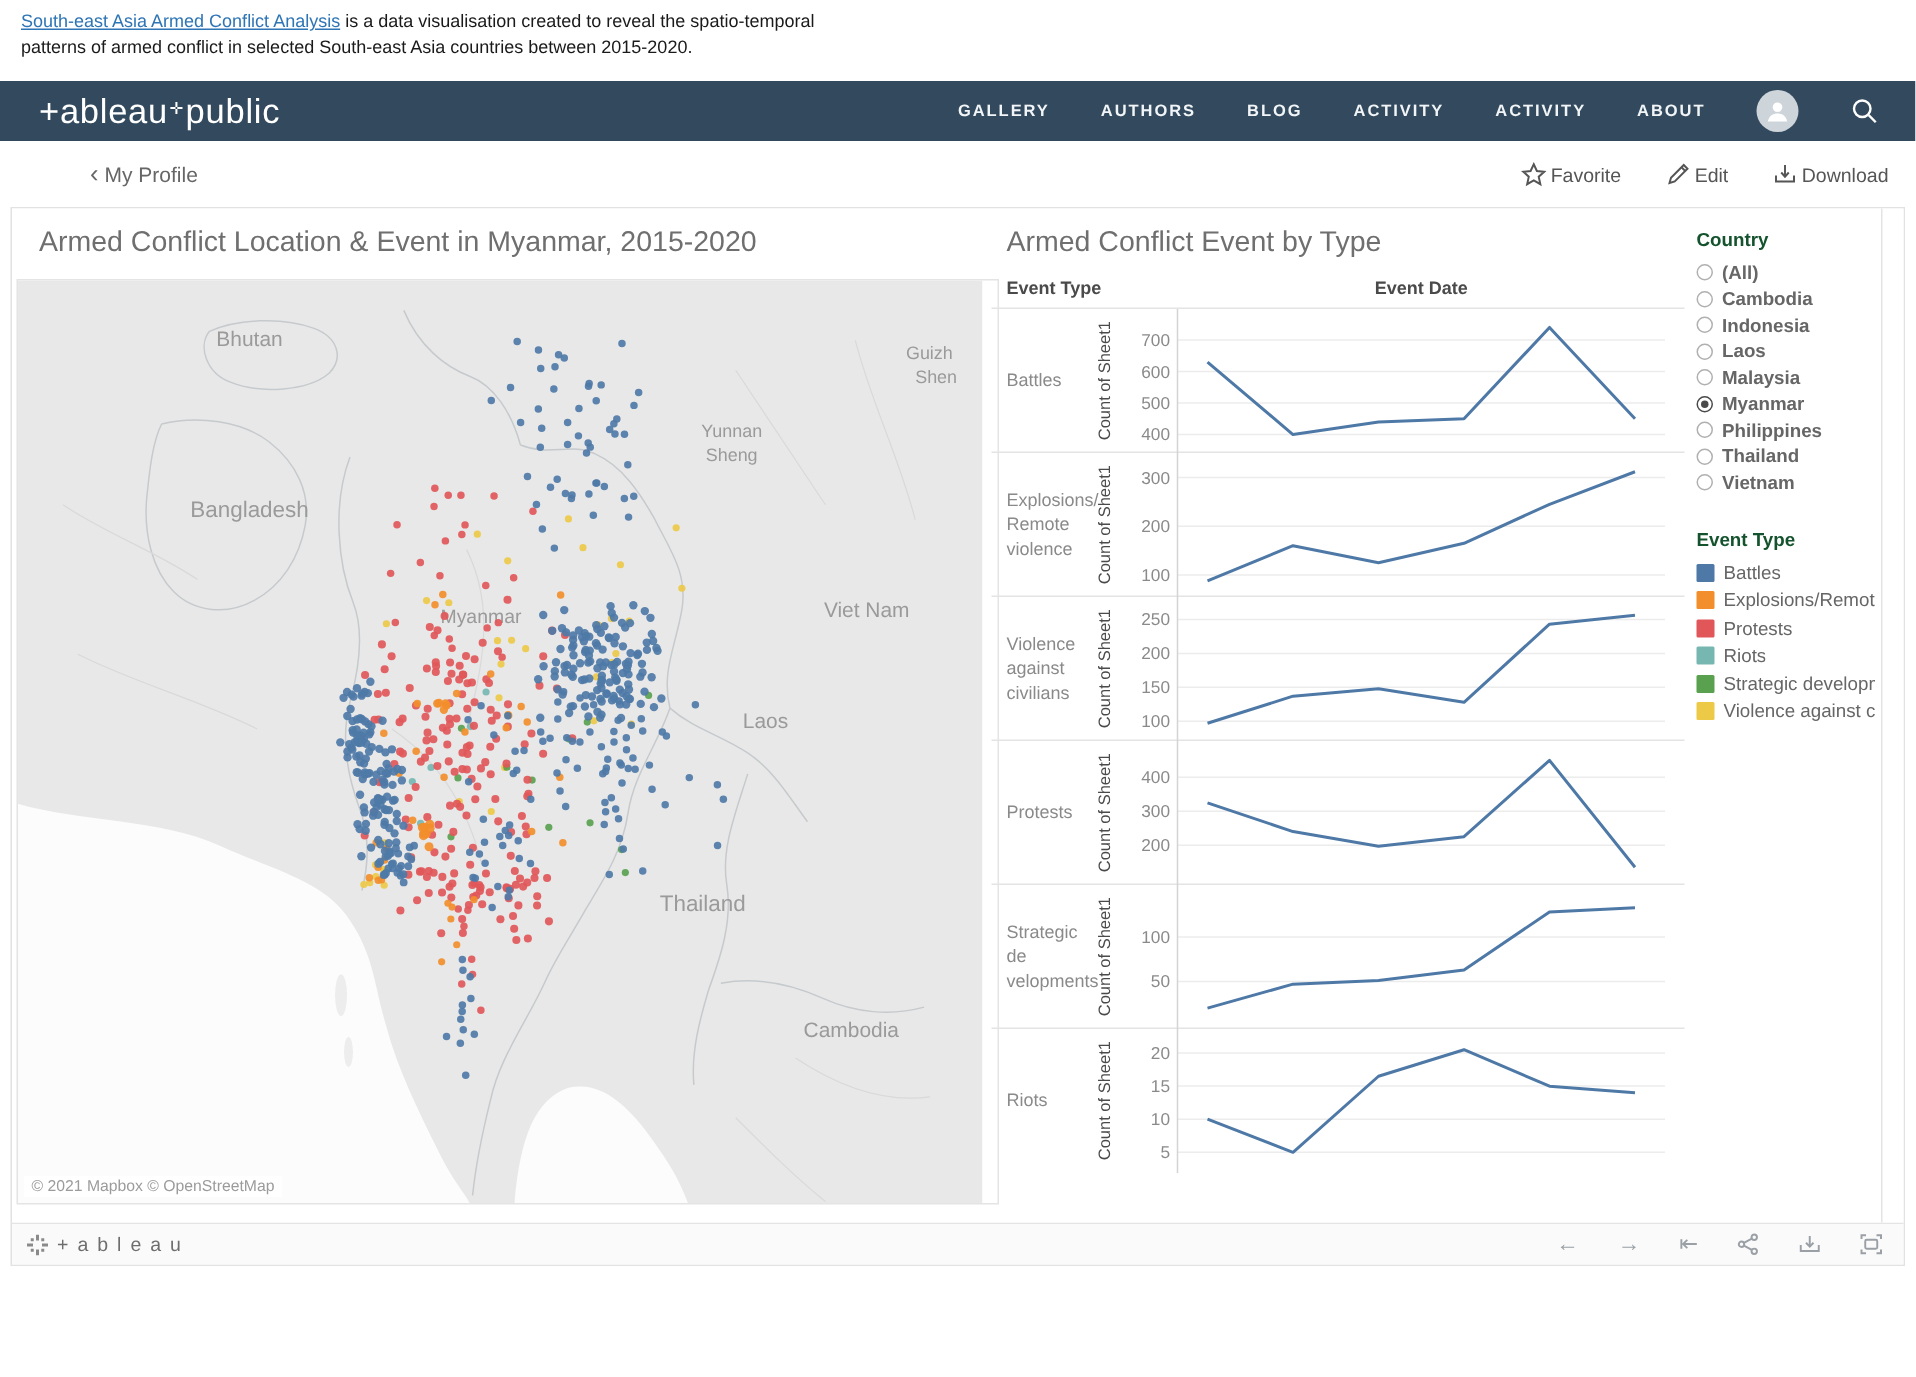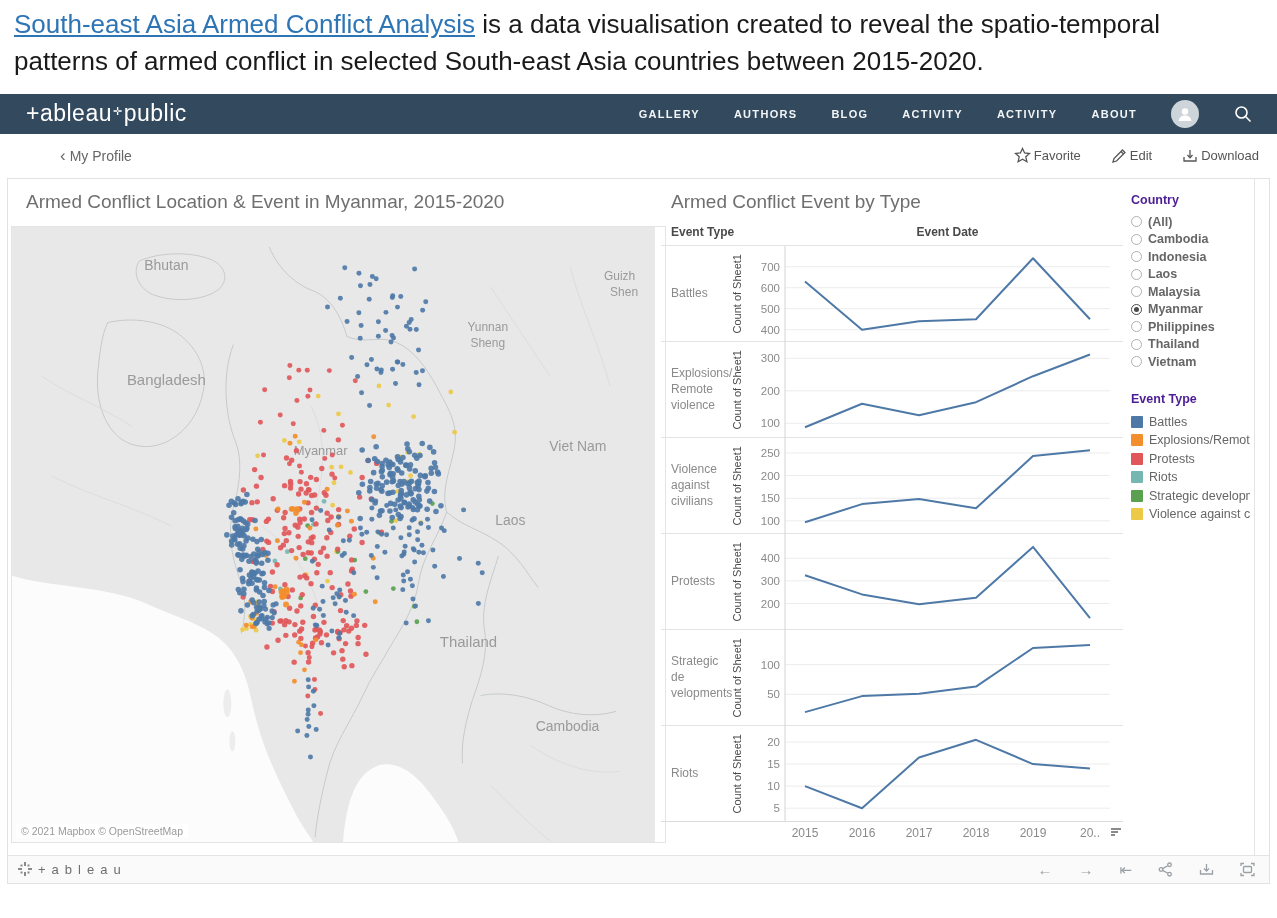--- a/index.html
+++ b/index.html
@@ -1,20 +1,20 @@
 <!DOCTYPE html>
 <html><head>
 <meta charset="utf-8">
 <style>
   * { box-sizing: border-box; }
   html,body { margin:0; padding:0; background:#fff; }
   body { width:1277px; height:918px; font-family:"Liberation Sans",sans-serif; overflow:hidden; }
 
   
-  .intro { padding:6px 16px 14px 14px; font-size:26px; line-height:1.42; color:#1a1a1a; max-width:1262px; }
+  .intro { padding:6px 16px 14px 14px; font-size:12px; line-height:1.42; color:#1a1a1a; max-width:1262px; }
   .intro a { color:#2e75b6; text-decoration:underline; }
 
   
   .tp-header { height:40px; background:#334a5e; display:flex; align-items:center; justify-content:space-between; padding:0 24px 0 26px; }
   .tp-logo { color:#fff; font-size:23px; letter-spacing:.5px; display:flex; align-items:flex-end; }
   .tp-logo .sparkle { font-size:11px; margin:0 1px 9px 1px; }
   .tp-nav { display:flex; align-items:center; gap:34px; }
   .tp-nav .nav-item { color:#f2f5f7; font-size:11px; font-weight:bold; letter-spacing:1.3px; cursor:pointer; }
   .avatar { width:28px; height:28px; border-radius:50%; background:#cdd4da; display:flex; align-items:center; justify-content:center; }
   .searchbtn { display:flex; align-items:center; }
@@ -42,21 +42,21 @@
   .chart-row { display:flex; height:96px; border-top:1px solid #e4e4e4; }
   .row-label { width:64px; padding:0 2px 0 10px; display:flex; flex-direction:column; justify-content:center; font-size:12px; color:#8a8a8a; line-height:1.35; }
   .row-ylab { width:24px; display:flex; align-items:center; justify-content:center; }
   .row-ylab span { writing-mode:vertical-rl; transform:rotate(180deg); font-size:11px; color:#4a4a4a; white-space:nowrap; }
   .x-axis { position:absolute; left:0; top:642px; width:462px; height:24px; border-top:1px solid #dcdcdc; }
   .x-axis .xlab { position:absolute; top:4px; width:44px; text-align:center; font-size:12px; color:#8a8a8a; }
   .sort-icon { position:absolute; left:450px; top:6px; width:10px; height:10px; }
   .sort-icon i { display:block; background:#8a8a8a; height:2px; margin-bottom:1px; }
 
   .filter-panel { position:absolute; left:1115px; top:0; width:132px; height:676px; border-right:1px solid #e4e4e4; padding:14px 4px 0 8px; }
-  .f-title { font-size:12.5px; font-weight:bold; color:#4c1d95; margin-bottom:6px; }
+  .f-title { font-size:12.5px; font-weight:bold; color:#14532d; margin-bottom:6px; }
   .radio-item { display:flex; align-items:center; gap:6px; height:17.5px; cursor:pointer; }
   .radio { width:11px; height:11px; min-width:11px; border:1px solid #b0b0b0; border-radius:50%; background:#fff; position:relative; }
   .radio.sel { border-color:#4a4a4a; }
   .radio.sel::after { content:''; position:absolute; left:2px; top:2px; width:5px; height:5px; background:#4a4a4a; border-radius:50%; }
   .radio-label { font-size:12.5px; color:#666; white-space:nowrap;font-weight:bold; }
   .legend-block { margin-top:22px; }
   .legend-item { display:flex; align-items:center; gap:6px; height:18.5px; }
   .swatch { width:12px; height:12px; min-width:12px; border-radius:1px; }
   .legend-label { font-size:12.5px; color:#666; white-space:nowrap; overflow:hidden; }
 
@@ -1018,33 +1018,20 @@
               <text x="31" y="64.12820512820512" text-anchor="end" font-size="11.5" fill="#8a8a8a" font-family="&quot;Liberation Sans&quot;,sans-serif">10</text>
               <line x1="36" x2="361" y1="38.07692307692307" y2="38.07692307692307" stroke="#ececec"></line>
               <text x="31" y="42.07692307692307" text-anchor="end" font-size="11.5" fill="#8a8a8a" font-family="&quot;Liberation Sans&quot;,sans-serif">15</text>
               <line x1="36" x2="361" y1="16.025641025641026" y2="16.025641025641026" stroke="#ececec"></line>
               <text x="31" y="20.025641025641026" text-anchor="end" font-size="11.5" fill="#8a8a8a" font-family="&quot;Liberation Sans&quot;,sans-serif">20</text>
               <line x1="36" x2="36" y1="0" y2="96" stroke="#d4d4d4"></line>
               <polyline points="56,60.1 113,82.2 170,31.5 227,13.8 284,38.1 341,42.5" fill="none" stroke="#4e79a7" stroke-width="2" stroke-linejoin="round"></polyline>
             </svg>
           </div>
         </div>
-    <div class="x-axis" id="x-axis">
-      <div class="sort-icon">
-            <i style="width:10px"></i>
-            <i style="width:7px"></i>
-            <i style="width:4px"></i>
-          </div>
-    <span class="xlab" style="left: 122px;">2015</span>
-          <span class="xlab" style="left: 179px;">2016</span>
-          <span class="xlab" style="left: 236px;">2017</span>
-          <span class="xlab" style="left: 293px;">2018</span>
-          <span class="xlab" style="left: 350px;">2019</span>
-          <span class="xlab" style="left: 407px;">20..</span>
-        </div>
   </div>
 
   <div class="filter-panel">
     <div class="f-title">Country</div>
     <div id="country-list">
           <div class="radio-item">
             <span class="radio"></span>
             <span class="radio-label">(All)</span>
           </div>
           <div class="radio-item">

